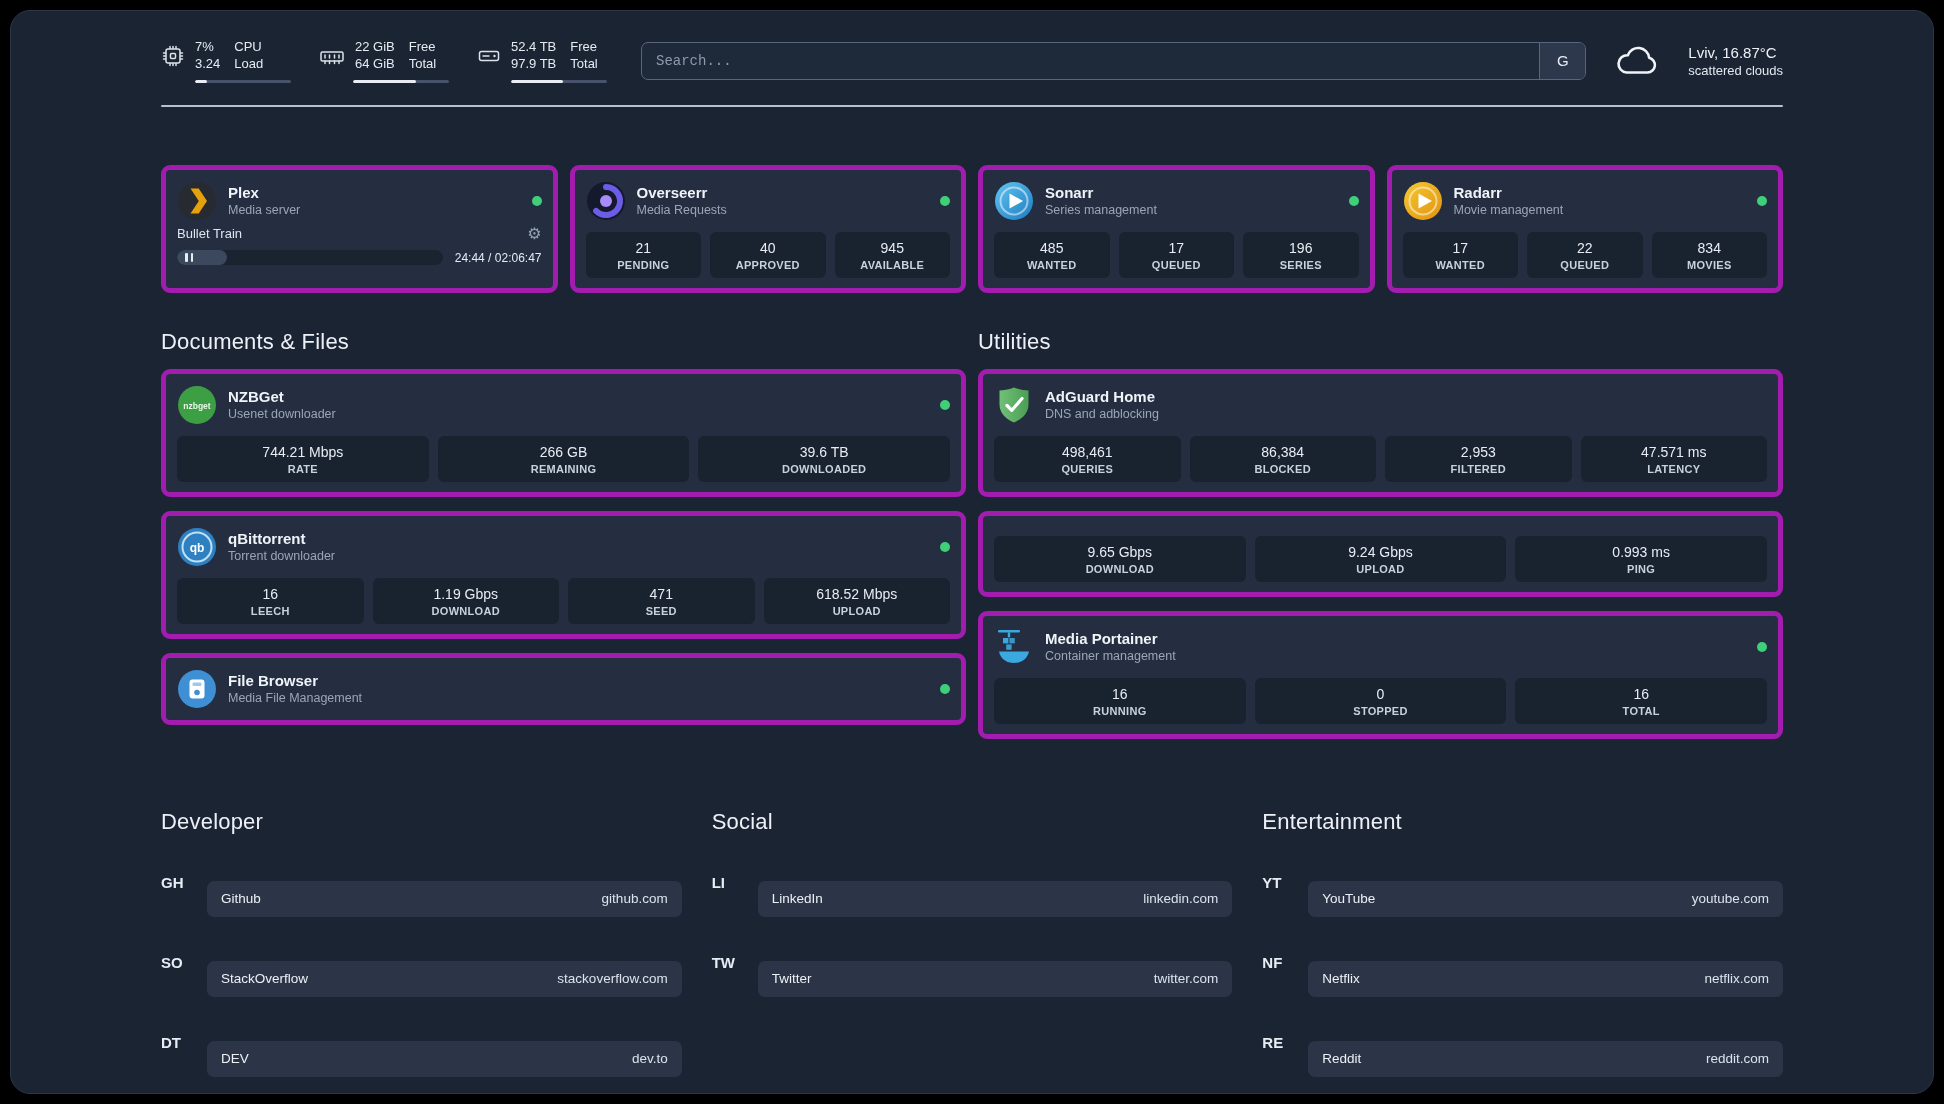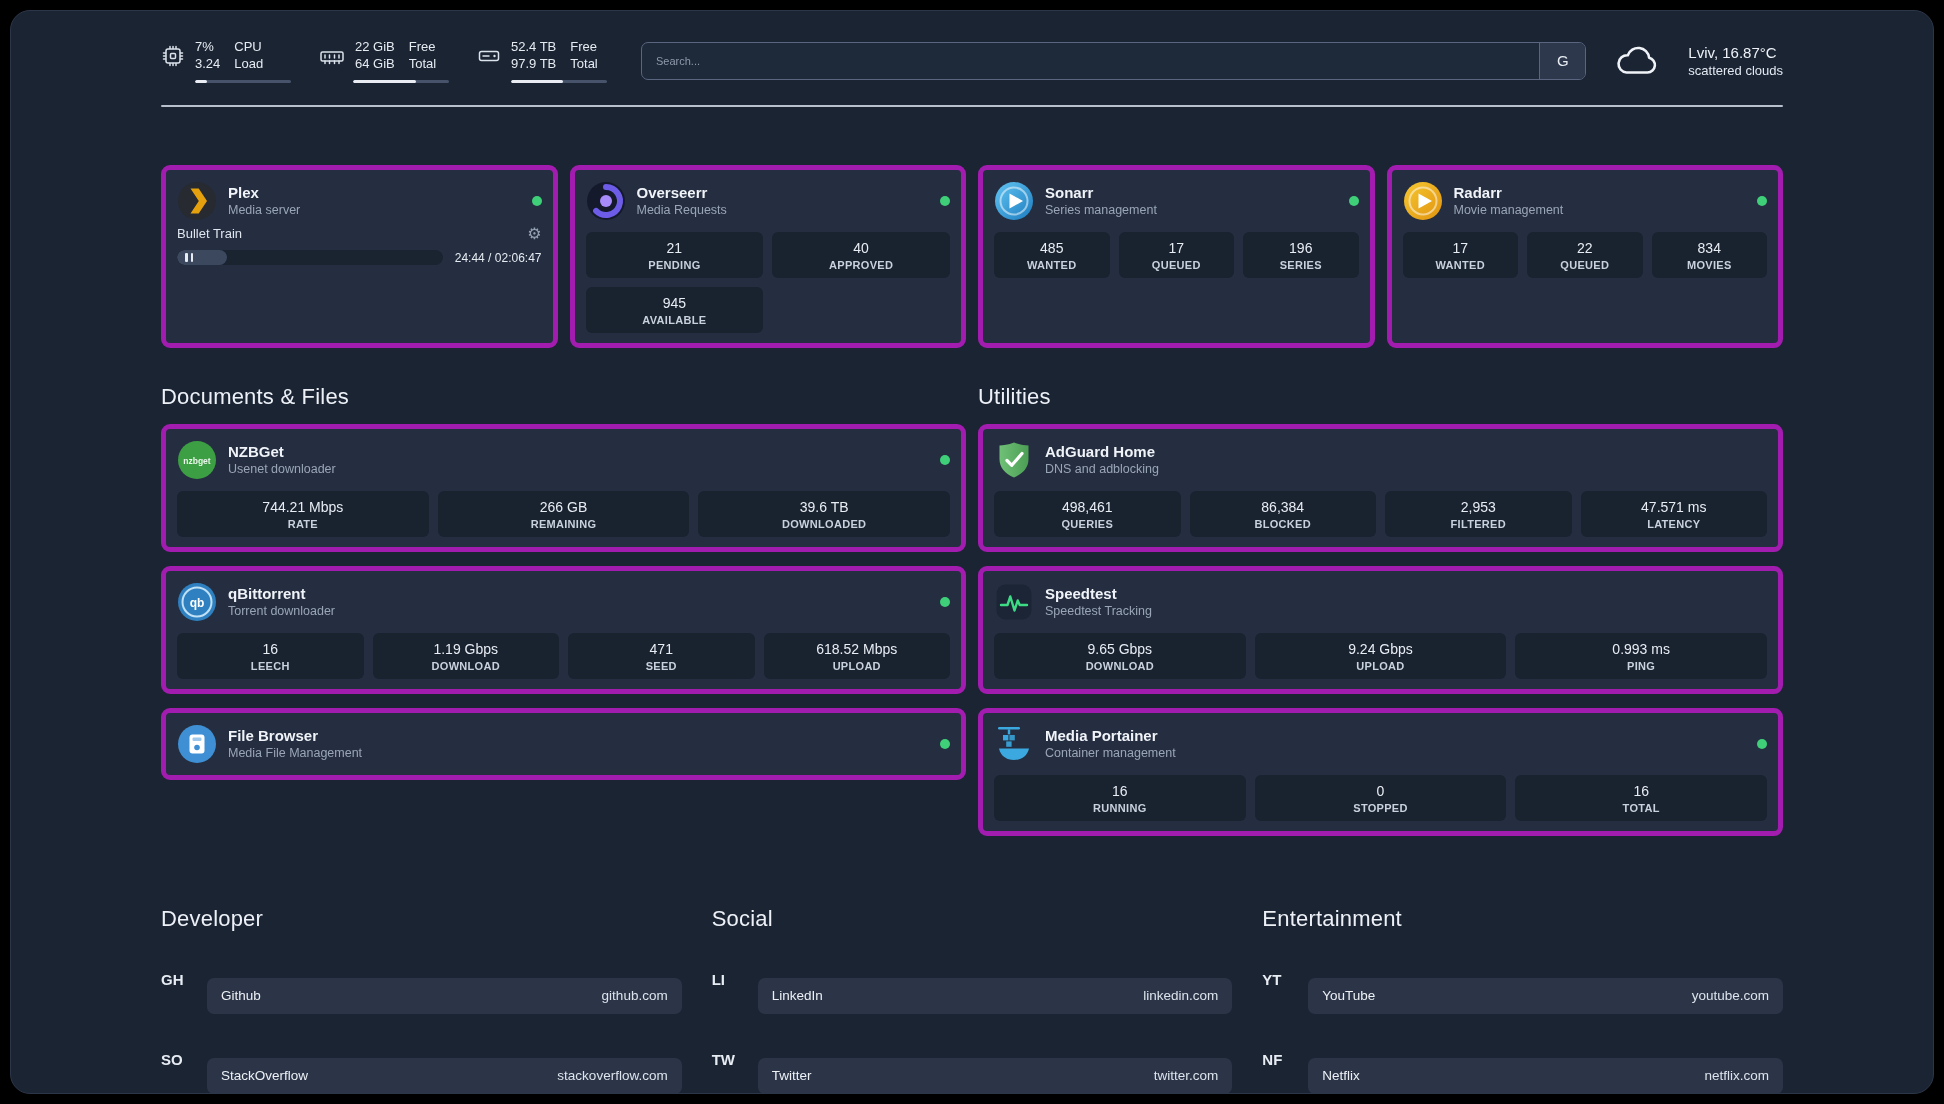--- a/index.html
+++ b/index.html
@@ -22,21 +22,21 @@
   .sys-text { display: flex; gap: 14px; }
   .sys-col { display: flex; flex-direction: column; font-size: 13px; line-height: 1.3; color: #e6ebf2; }
   .sys-bar { height: 3px; width: 96px; background: #46536b; border-radius: 2px; margin-left: 34px; overflow: hidden; }
   .sys-fill { height: 100%; background: #e9edf3; border-radius: 2px; }
   .searchbar {
     flex: 1; height: 38px; margin-left: 6px; display: flex; align-items: stretch;
     border: 1px solid #5a6680; border-radius: 7px; background: #1e2939; overflow: hidden;
   }
   .searchbar input {
     flex: 1; background: transparent; border: none; outline: none;
-    color: #22c55e; font-size: 11px; padding: 0 14px; font-family: Liberation Sans, sans-serif;
+    color: #22c55e; font-size: 14px; padding: 0 14px; font-family: Liberation Mono, monospace;
   }
   .searchbar input::placeholder { color: #8e99ab; }
   .search-btn {
     width: 46px; border-left: 1px solid #5a6680; background: #2d384d; color: #e9edf3;
     display: flex; align-items: center; justify-content: center; font-size: 15px; cursor: pointer;
   }
   .weather { display: flex; align-items: center; gap: 28px; color: #eef2f8; }
   .weather-loc { font-size: 15px; }
   .weather-cond { font-size: 13px; color: #e2e8f1; margin-top: 2px; }
   .divider { height: 2px; background: #c9d1dd; border-radius: 1px; margin-top: 22px; opacity: .9; }
@@ -221,21 +221,21 @@
                 <path d="M20 6a14 14 0 1 1-9.9 23.9" fill="none" stroke="#6d5ce8" stroke-width="6" stroke-linecap="round"></path>
                 <circle cx="20" cy="20" r="6" fill="#a78bfa"></circle>
               </svg>
             </span>
             <div class="card-titles">
               <div class="card-name">Overseerr</div>
               <div class="card-desc">Media Requests</div>
             </div>
             <span class="status-dot"></span>
           </div>
-          <div class="stats-row" style="grid-template-columns: repeat(2, 1fr);">
+          <div class="stats-row" style="grid-template-columns: repeat(3, 1fr);">
             <div class="stat-box">
               <div class="stat-value">21</div>
               <div class="stat-label">PENDING</div>
             </div>
             <div class="stat-box">
               <div class="stat-value">40</div>
               <div class="stat-label">APPROVED</div>
             </div>
             <div class="stat-box">
               <div class="stat-value">945</div>
@@ -439,32 +439,20 @@
                 <div class="stat-value">2,953</div>
                 <div class="stat-label">FILTERED</div>
               </div>
               <div class="stat-box">
                 <div class="stat-value">47.571 ms</div>
                 <div class="stat-label">LATENCY</div>
               </div>
             </div>
           </div>
           <div class="card">
-            <div class="card-header">
-              <span class="svg-icon service-icon">
-                <svg viewBox="0 0 40 40">
-                  <rect x="2.5" y="2.5" width="35" height="35" rx="9" fill="#1b2535"></rect>
-                  <path d="M7 23h6.5l2.8-8.5 4.2 14 3.2-10 2 4.5H33" fill="none" stroke="#3ddc84" stroke-width="2.4" stroke-linecap="round" stroke-linejoin="round"></path>
-                </svg>
-              </span>
-              <div class="card-titles">
-                <div class="card-name">Speedtest</div>
-                <div class="card-desc">Speedtest Tracking</div>
-              </div>
-            </div>
             <div class="stats-row" style="grid-template-columns: repeat(3, 1fr);">
               <div class="stat-box">
                 <div class="stat-value">9.65 Gbps</div>
                 <div class="stat-label">DOWNLOAD</div>
               </div>
               <div class="stat-box">
                 <div class="stat-value">9.24 Gbps</div>
                 <div class="stat-label">UPLOAD</div>
               </div>
               <div class="stat-box">

